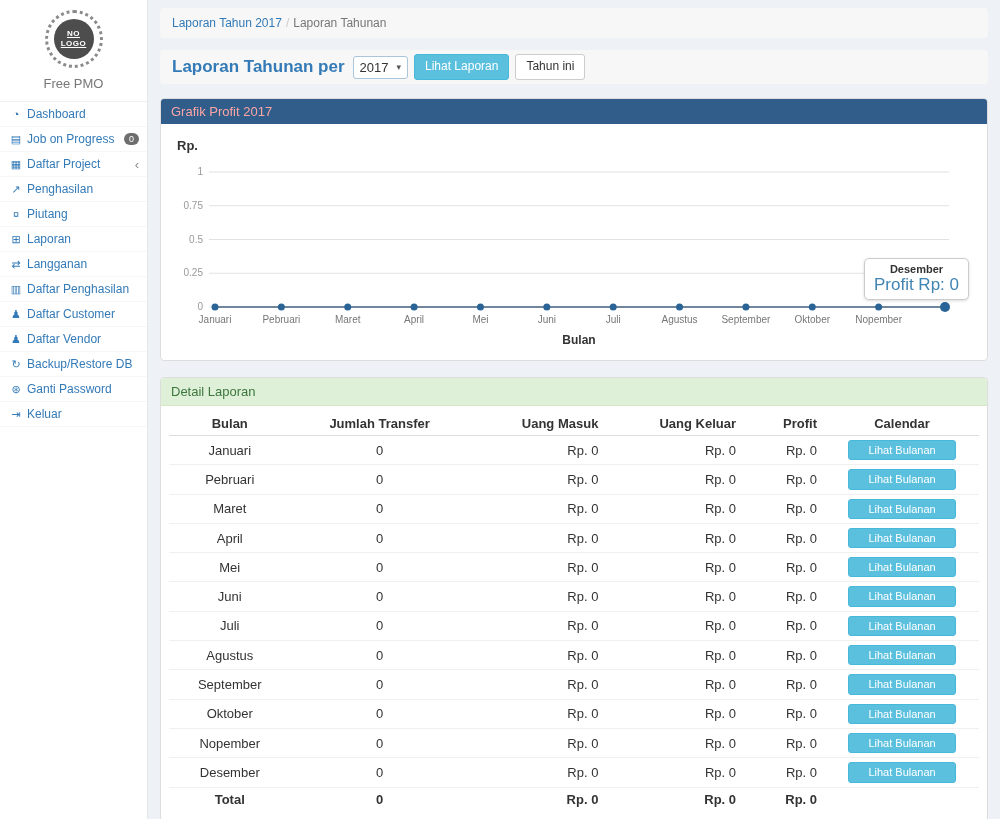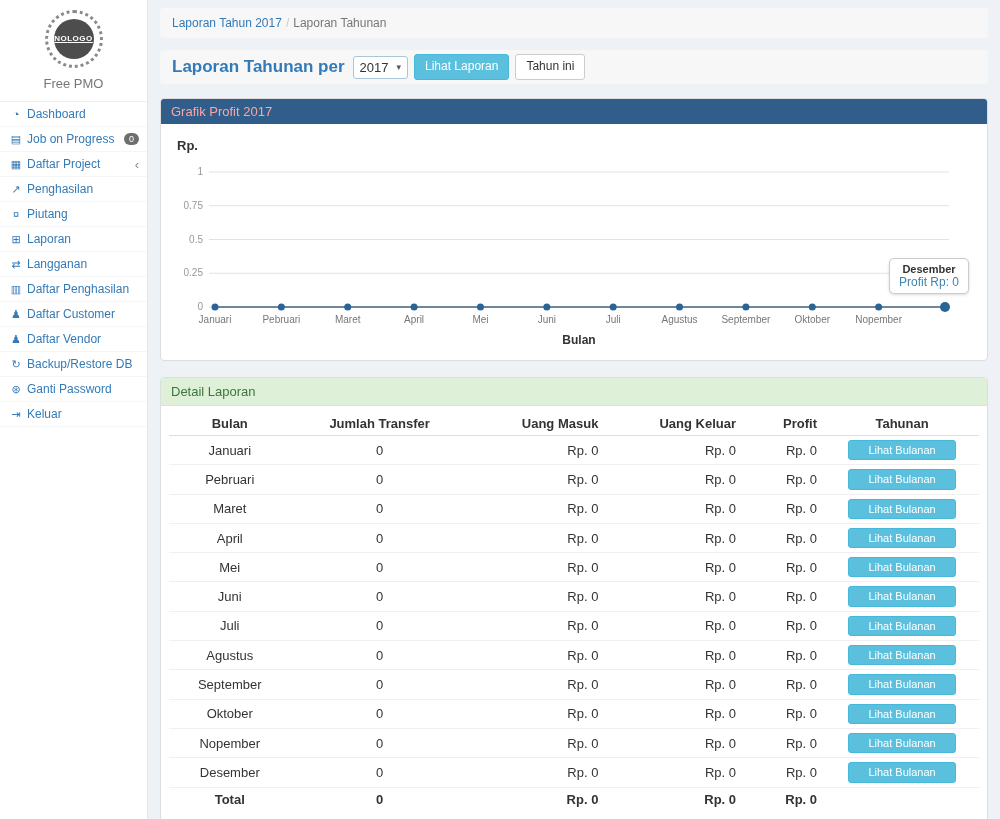--- a/index.html
+++ b/index.html
@@ -18,21 +18,21 @@
   .sidebar { width: 148px; background: #fff; border-right: 1px solid #e4e8eb; }
   .logo-box { padding: 10px 0 10px; text-align: center; border-bottom: 1px solid #f0f0f0; }
   .logo-seal {
     width: 58px; height: 58px; margin: 0 auto; border-radius: 50%;
     border: 3px dotted #8a8a8a; background: #fff;
     display: flex; align-items: center; justify-content: center;
   }
   .logo-inner {
     width: 40px; height: 40px; border-radius: 50%; background: #4d4d4d; color: #fff;
     font-size: 8px; font-weight: bold; letter-spacing: .5px;
-    display: flex; flex-direction: row; align-items: center; justify-content: center; line-height: 1.25; text-decoration: underline;
+    display: flex; flex-direction: column; align-items: center; justify-content: center; line-height: 1.25; text-decoration: underline;
   }
   .brand { margin-top: 8px; color: #777; font-size: 13px; }
   .menu { display: block; }
   .menu-item {
     display: flex; align-items: center; padding: 5px 8px;
     font-size: 12px; color: var(--link, #337ab7); text-decoration: none;
     border-bottom: 1px solid #f6f6f6;
   }
   .mi-icon { width: 16px; margin-right: 3px; font-size: 11px; text-align: center; flex: 0 0 auto; }
   .mi-label { flex: 1; white-space: nowrap; }
@@ -76,21 +76,21 @@
   .panel-heading.green { background: var(--success-bg, #dff0d8); color: var(--success-text, #3c763d); border-bottom: 1px solid #d6e9c6; padding: 6px 10px; }
 
   .chart-body { position: relative; padding: 8px; border-radius: 21px; }
   #chart-svg { display: block; }
   .tooltip-box {
     position: absolute; top: 134px; right: 18px;
     background: #fff; border: 1px solid #ccc; border-radius: 5px;
     padding: 4px 9px; text-align: center; box-shadow: 0 1px 3px rgba(0,0,0,.15);
   }
   .tt-title { font-size: 11px; font-weight: bold; color: #333; }
-  .tt-value { font-size: 12px; color: #3f84b3; white-space: nowrap; }
+  .tt-value { font-size: 17px; color: #3f84b3; white-space: nowrap; }
 
   .detail-body { padding: 6px 8px 10px; }
   table { width: 100%; border-collapse: collapse; font-size: 13px; table-layout: fixed; }
   th, td { padding: 4px 8px; }
   thead th { border-bottom: 1px solid #ddd; font-weight: bold; color: #333; }
   tbody td { border-bottom: 1px solid #f0f0f0; color: #333; }
   tr.total-row td { font-weight: bold; border-bottom: none; }
   .al-center { text-align: center; }
   .al-right { text-align: right; }
   .col-0 { width: 15%; } .col-1 { width: 22%; } .col-2 { width: 17%; }
@@ -237,21 +237,21 @@
       <div class="panel-heading green">Detail Laporan</div>
       <div class="detail-body">
         <table>
           <thead>
               <tr id="thead-row">
                 <th class="al-center col-0">Bulan</th>
                 <th class="al-center col-1">Jumlah Transfer</th>
                 <th class="al-right col-2">Uang Masuk</th>
                 <th class="al-right col-3">Uang Keluar</th>
                 <th class="al-right col-4">Profit</th>
-                <th class="al-center col-5">Tahunan</th>
+                <th class="al-center col-5">Calendar</th>
               </tr>
             </thead>
           <tbody id="tbody">
               <tr>
                 <td class="al-center">Januari</td>
                 <td class="al-center">0</td>
                 <td class="al-right">Rp. 0</td>
                 <td class="al-right">Rp. 0</td>
                 <td class="al-right">Rp. 0</td>
                 <td class="al-center"><button class="btn btn-info btn-xs">Lihat Bulanan</button></td>

